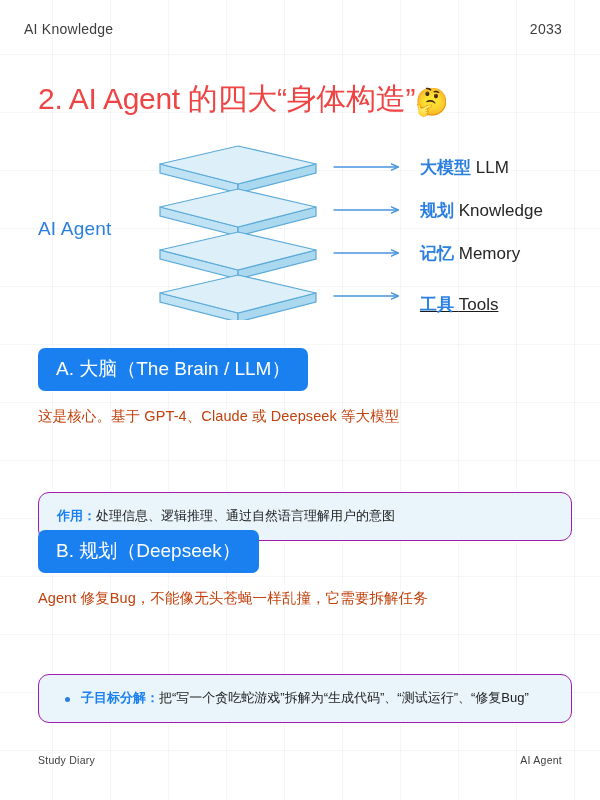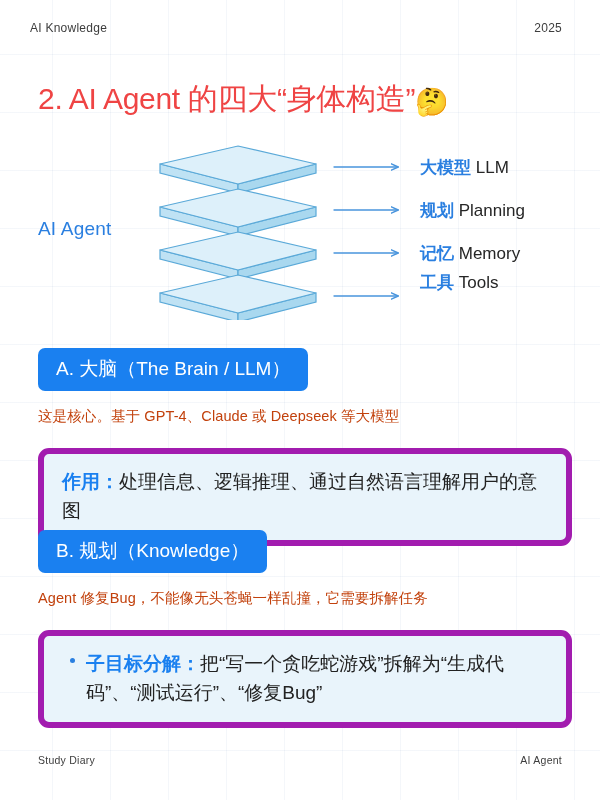--- a/index.html
+++ b/index.html
@@ -34,26 +34,26 @@
     z-index: 1;
     width: 600px;
     height: 800px;
     box-sizing: border-box;
   }
 
   
   .header {
     position: absolute;
     top: 21px;
-    left: 30px;
+    left: 24px;
     right: 38px;
     display: flex;
     justify-content: space-between;
     align-items: baseline;
-    font-size: 12px;
+    font-size: 14px;
     letter-spacing: 0.25px;
     color: #3d3d3d;
     text-align: center;
   }
 
   
   .title {
     position: absolute;
     top: 80px;
     left: 38px;
@@ -134,27 +134,28 @@
     line-height: 1.5;
     color: #c2410c;
     letter-spacing: 0.1px;
   }
 
   .callout {
     position: absolute;
     left: 38px;
     right: 28px;
     background: #e9f4fb;
-    border: 6px solid #a21caf;
+    border: 1px solid #a21caf;
     border-radius: 11px;
     box-sizing: border-box;
     padding: 13px 18px 14px 18px;
-    font-size: 19px;
+    font-size: 13px;
     line-height: 1.55;
     color: #222222;
+    margin-top: 44px;
   }
   .callout .hl {
     color: #1a80f0;
     font-weight: bold;
   }
   .callout.bulleted {
     padding-left: 26px;
   }
   .callout.bulleted .bullet-row {
     position: relative;
@@ -188,21 +189,21 @@
 </style>
 </head>
 <body>
 
 <div class="grid-bg"></div>
 
 <div class="page">
 
   <div class="header">
     <span>AI Knowledge</span>
-    <span>2025</span>
+    <span>2033</span>
   </div>
 
   <div class="title">
     <span>2. AI Agent 的四大“身体构造”</span><span class="emoji">🤔</span>
   </div>
 
   <div class="diagram">
 
     <svg class="diagram-svg" width="600" height="180" viewBox="0 0 600 180">
       <defs>
@@ -241,42 +242,42 @@
 
     <div class="agent-label">AI Agent</div>
 
     <div class="layer-labels">
       <div class="layer-label" style="top:19px;">
         <span class="cn">大模型</span>
         <span class="en">LLM</span>
       </div>
       <div class="layer-label" style="top:62px;">
         <span class="cn">规划</span>
-        <span class="en">Planning</span>
+        <span class="en">Knowledge</span>
       </div>
       <div class="layer-label" style="top:105px;">
         <span class="cn">记忆</span>
         <span class="en">Memory</span>
       </div>
-      <div class="layer-label" style="top:134px;">
+      <div class="layer-label" style="top:156px;text-decoration:underline;">
         <span class="cn">工具</span>
         <span class="en">Tools</span>
       </div>
     </div>
   </div>
 
   <div class="section-badge" style="top:348px;">A. 大脑（The Brain / LLM）</div>
 
   <div class="para" style="top:406px;">这是核心。基于 GPT-4、Claude 或 Deepseek 等大模型</div>
 
   <div class="callout" style="top:448px;">
     <span class="hl">作用：</span><span>处理信息、逻辑推理、通过自然语言理解用户的意图</span>
   </div>
 
-  <div class="section-badge" style="top:530px;">B. 规划（Knowledge）</div>
+  <div class="section-badge" style="top:530px;">B. 规划（Deepseek）</div>
 
   <div class="para" style="top:588px;">Agent 修复Bug，不能像无头苍蝇一样乱撞，它需要拆解任务</div>
 
   <div class="callout bulleted" style="top:630px;">
     <div class="bullet-row">
       <span class="hl">子目标分解：</span><span>把“写一个贪吃蛇游戏”拆解为“生成代码”、“测试运行”、“修复Bug”</span>
     </div>
   </div>
 
   <div class="footer">

